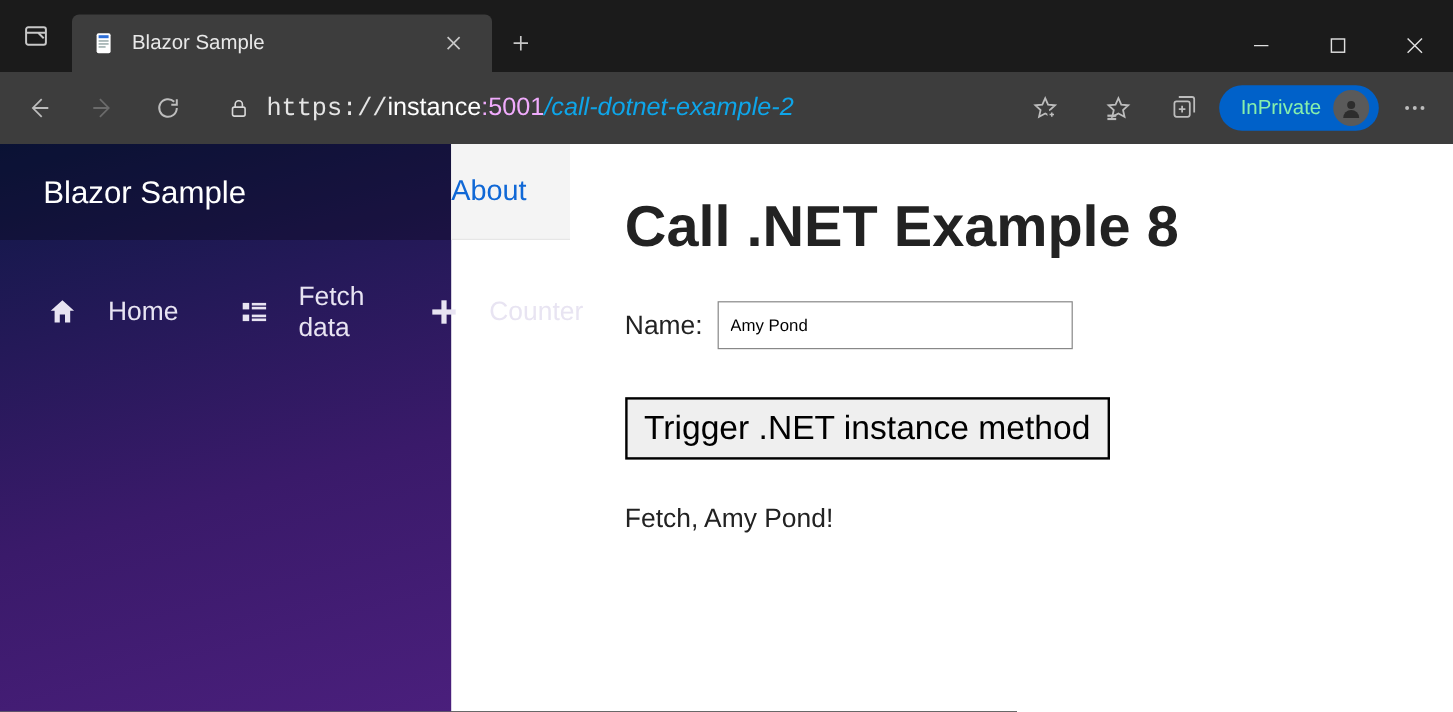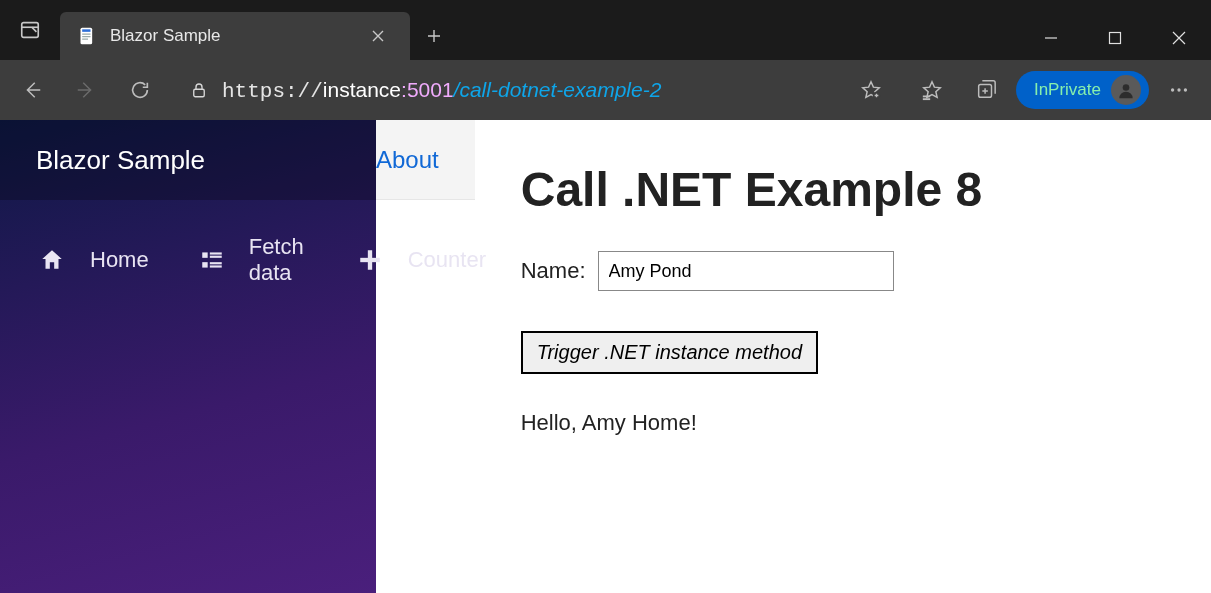--- a/index.html
+++ b/index.html
@@ -44,22 +44,22 @@
   .nav-item.active { background: rgba(255,255,255,0.18); color:#fff; }
   .nav-item .nav-icon { width:28px; height:28px; display:flex; align-items:center; justify-content:center; }
   .nav-item .nav-icon svg { width:26px; height:26px; }
 
   .main { flex:1; display:flex; flex-direction:row;border-radius:20px; }
   .topbar { height:80px; background:#f4f4f4; border-bottom:1px solid #e6e6e6; display:flex; align-items:center; justify-content:flex-end; padding-right:36px; }
   .topbar a { color:#1068d6; font-size:24px; text-decoration:none; }
   .content { flex:1; padding:42px 46px; color:#222; }
   .content h1 { font-size:48px; font-weight:600; color:#222; margin-bottom:34px; }
   .form-row { display:flex; align-items:center; gap:12px; font-size:22px; margin-bottom:40px; }
-  .form-row input { width:296px; height:40px; font-size:18px; padding:2px 10px; border:1px solid #888; background:#fff; }
-  .trigger-btn { font-size:20px; padding:8px 14px; background:#efefef; border:2px solid #000; cursor:pointer; font-family:inherit;font-style:italic; }
+  .form-row input { width:296px; height:40px; font-size:14px; padding:2px 10px; border:1px solid #888; background:#fff; }
+  .trigger-btn { font-size:28px; padding:8px 14px; background:#efefef; border:2px solid #000; cursor:pointer; font-family:inherit; }
   .greeting { margin-top:36px; font-size:22px; }
 </style>
 </head>
 <body>
 
 <div class="chrome">
   <div class="titlebar">
     <div class="tab-actions-icon">
       <svg viewBox="0 0 24 24" fill="none" stroke="currentColor" stroke-width="1.8">
           <rect x="3" y="4" width="18" height="16" rx="2"></rect>
@@ -217,16 +217,16 @@
     <div class="topbar">
       <a href="#">About</a>
     </div>
     <div class="content">
       <h1>Call .NET Example 8</h1>
       <div class="form-row">
         <label>Name:</label>
         <input type="text" value="Amy Pond" style="">
       </div>
       <button class="trigger-btn">Trigger .NET instance method</button>
-      <p class="greeting">Hello, Amy Home!</p>
+      <p class="greeting">Fetch, Amy Pond!</p>
     </div>
   </main>
 </div>
 
 </body></html>

